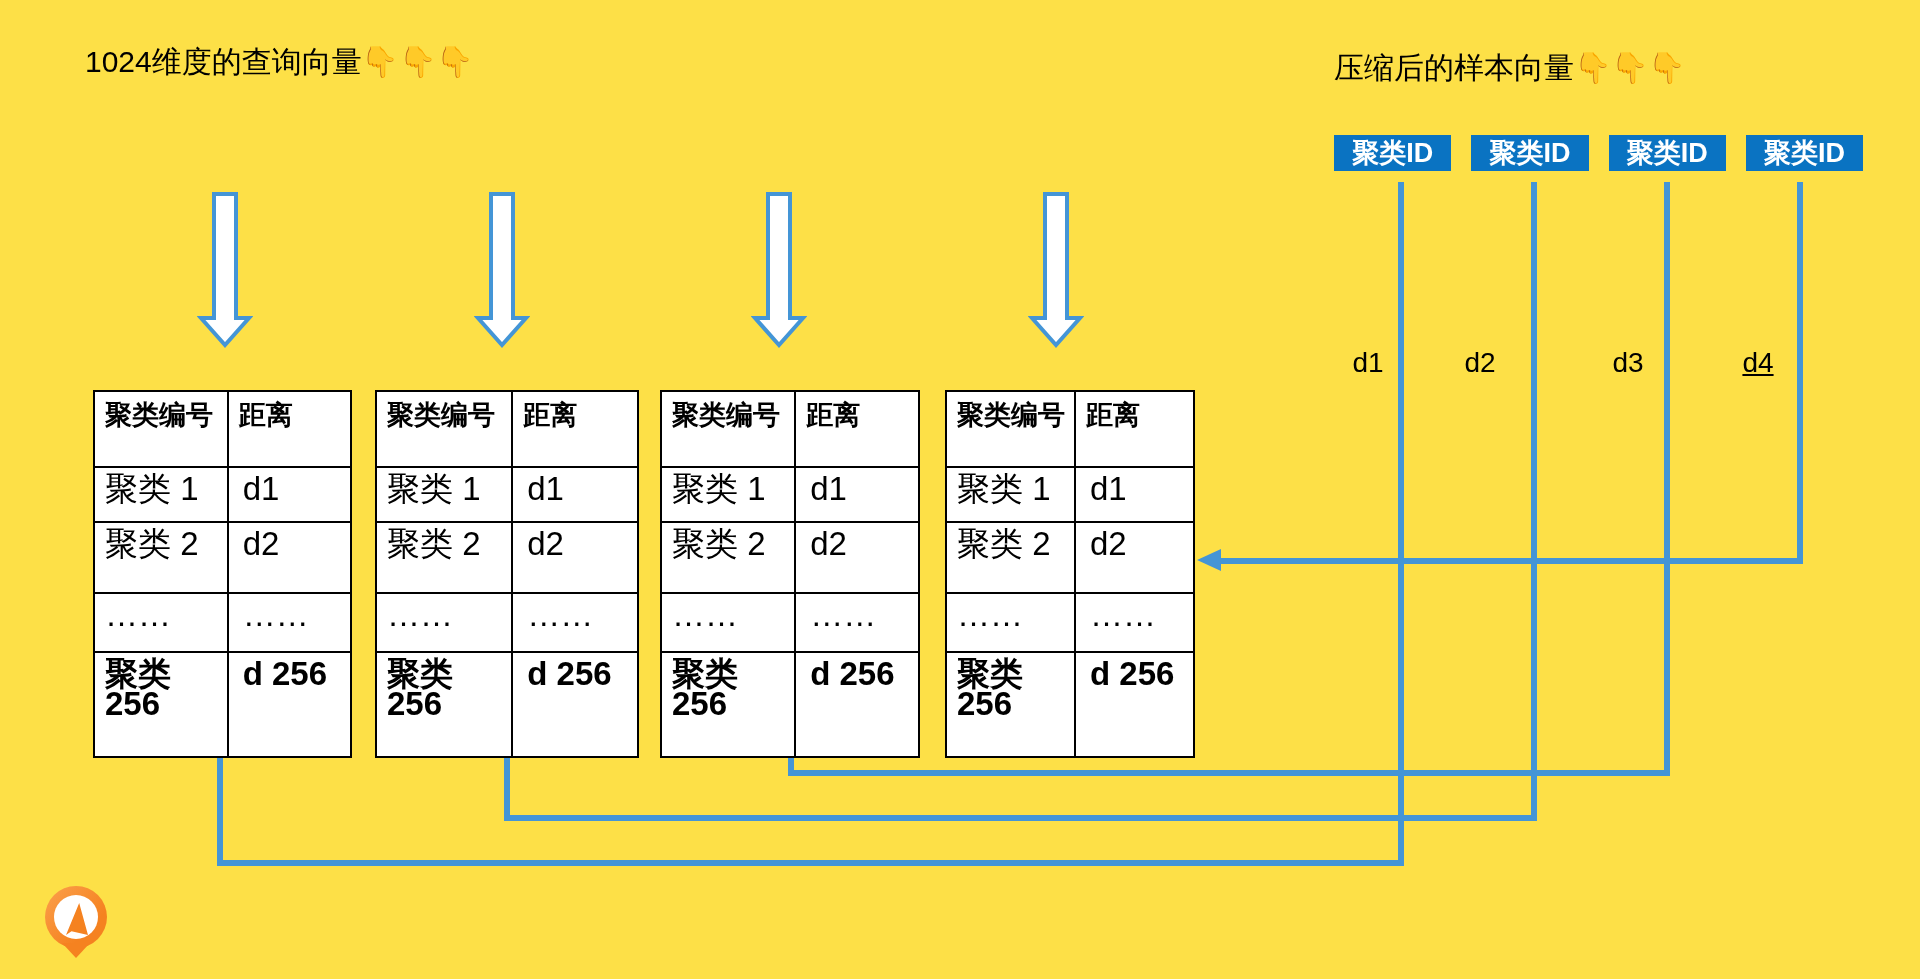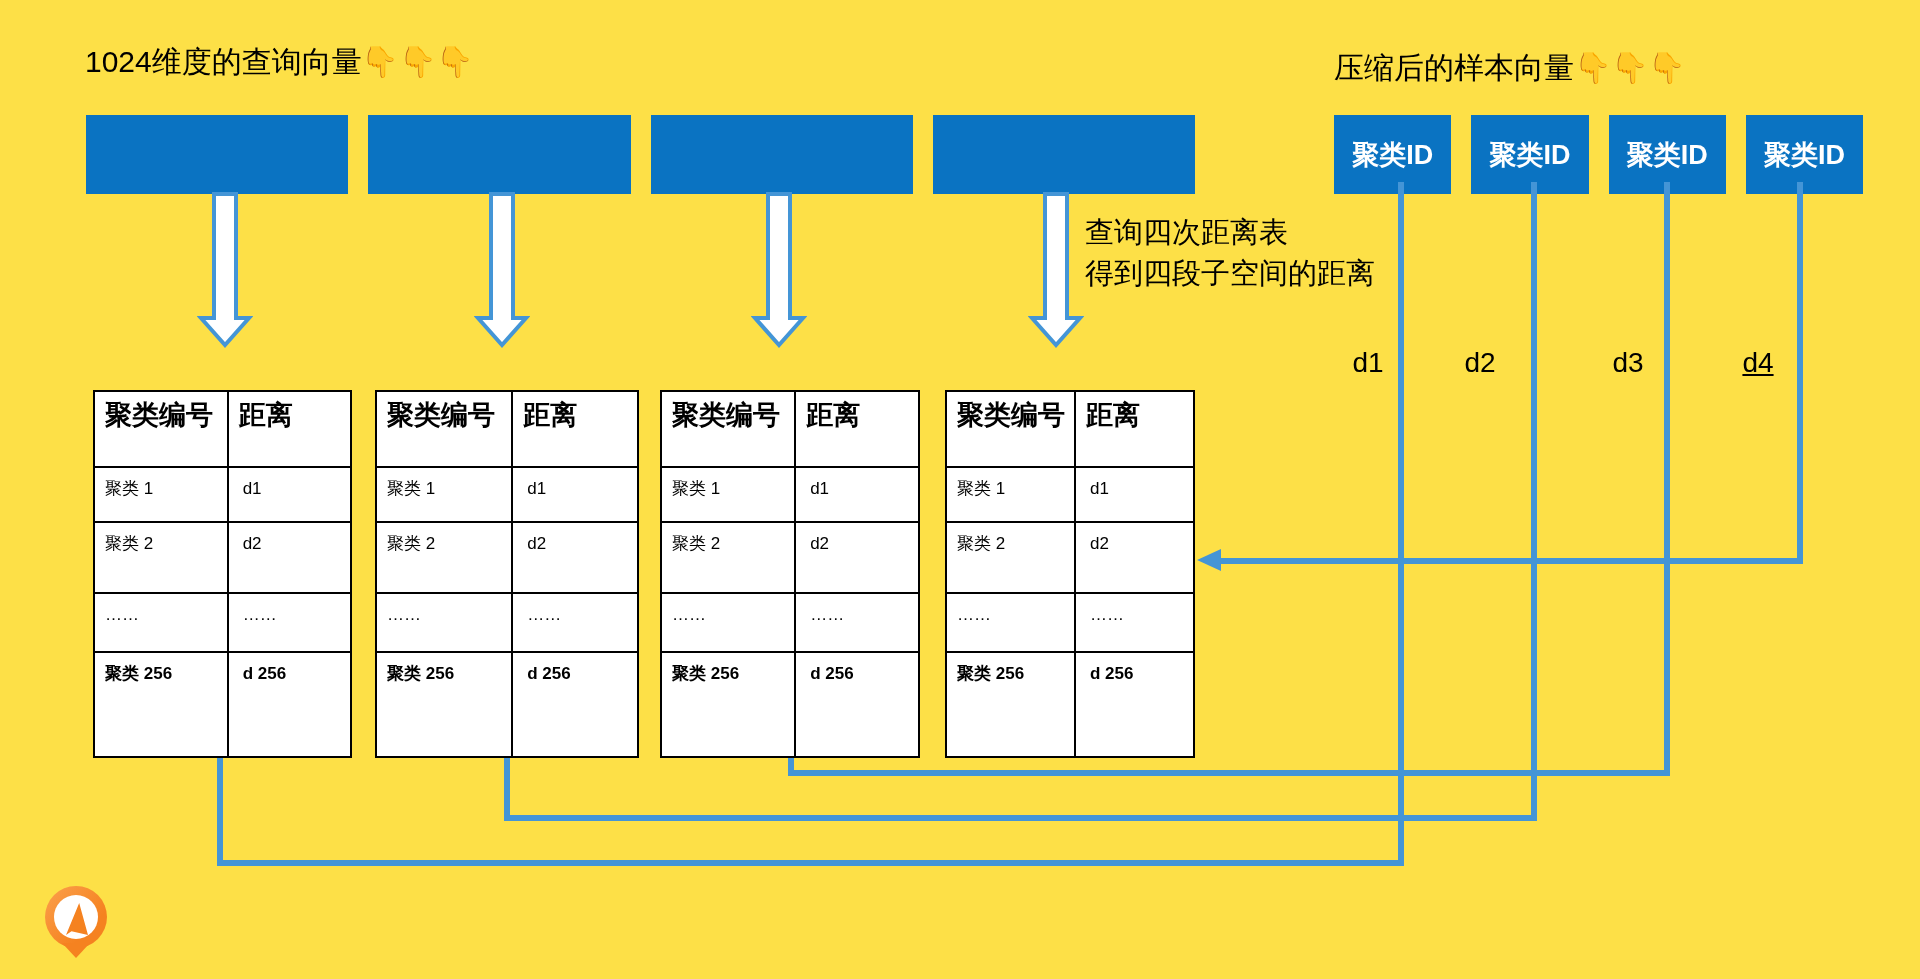--- a/index.html
+++ b/index.html
@@ -11,21 +11,21 @@
     --logo-text-gray:#595757;
   }
   *{box-sizing:border-box;margin:0;padding:0;}
   body{background:#fff;font-family:"Liberation Sans","DejaVu Sans",sans-serif;color:#000;}
   #canvas{position:relative;width:1920px;height:979px;background:#fde047;overflow:hidden;}
 
   .title{position:absolute;font-size:30px;color:#000;white-space:nowrap;}
   #title-left{left:85px;top:42px;}
   #title-right{left:1334px;top:48px;}
 
-  .hbar{position:absolute;display:flex;gap:20px;height:79px;top:115px;}
+  .hbar{position:absolute;display:flex;gap:20px;height:56px;top:115px;align-items:flex-end;}
   #query-bar{left:86px;width:1109px;}
   #sample-bar{left:1334px;width:529px;}
   .bar-seg{flex:1;background:var(--primary-blue);}
   .id-cell{flex:1;background:var(--primary-blue);color:#fff;font-weight:bold;
            font-size:27px;display:flex;align-items:center;justify-content:center;white-space:nowrap;}
 
   .down-arrow{position:absolute;top:192px;width:56px;height:156px;}
 
   #annotation{position:absolute;left:1085px;top:212px;font-size:29px;line-height:41px;color:#000;white-space:nowrap;}
 
@@ -55,21 +55,21 @@
             border-right:24px solid var(--accent-blue);}
 
   table.dist{position:absolute;top:390px;border-collapse:collapse;table-layout:fixed;background:#fff;}
   #table-1{left:93px;width:259px;}
   #table-2{left:375px;width:264px;}
   #table-3{left:660px;width:260px;}
   #table-4{left:945px;width:250px;}
   table.dist th,table.dist td{border:2px solid var(--line-black);vertical-align:top;
         padding:6px 6px 4px 10px;overflow:hidden;}
   table.dist th{font-size:27px;font-weight:bold;text-align:left;line-height:34px;}
-  table.dist td{font-size:17px;line-height:30px;}
+  table.dist td{font-size:33px;line-height:30px;}
   table.dist col.c1{width:52%;} table.dist col.c2{width:48%;}
   table.dist tr:nth-child(1){height:76px;}
   table.dist tr:nth-child(2){height:55px;}
   table.dist tr:nth-child(3){height:71px;}
   table.dist tr:nth-child(4){height:59px;}
   table.dist tr:nth-child(5){height:105px;font-weight:bold;}
   table.dist td.dcol{padding-left:14px;}
 
   #logo{position:absolute;left:45px;top:886px;display:flex;align-items:flex-start;}
   #logo-mark{position:relative;width:62px;height:78px;}
@@ -105,24 +105,20 @@
   <svg class="down-arrow" style="left:474px" viewBox="0 0 56 156">
     <polygon points="17,2 39,2 39,126 52,126 28,153 4,126 17,126" fill="#ffffff" stroke="var(--accent-blue)" stroke-width="4"></polygon>
   </svg>
   <svg class="down-arrow" style="left:751px" viewBox="0 0 56 156">
     <polygon points="17,2 39,2 39,126 52,126 28,153 4,126 17,126" fill="#ffffff" stroke="var(--accent-blue)" stroke-width="4"></polygon>
   </svg>
   <svg class="down-arrow" style="left:1028px" viewBox="0 0 56 156">
     <polygon points="17,2 39,2 39,126 52,126 28,153 4,126 17,126" fill="#ffffff" stroke="var(--accent-blue)" stroke-width="4"></polygon>
   </svg>
 
-  <div id="annotation">
-    <div>查询四次距离表</div>
-    <div>得到四段子空间的距离</div>
-  </div>
 
   <div class="hbar" id="sample-bar">
     <div class="id-cell">聚类ID</div>
     <div class="id-cell">聚类ID</div>
     <div class="id-cell">聚类ID</div>
     <div class="id-cell">聚类ID</div>
   </div>
 
   <div class="dlabel" id="dlabel-1">d1</div>
   <div class="dlabel" id="dlabel-2">d2</div>

